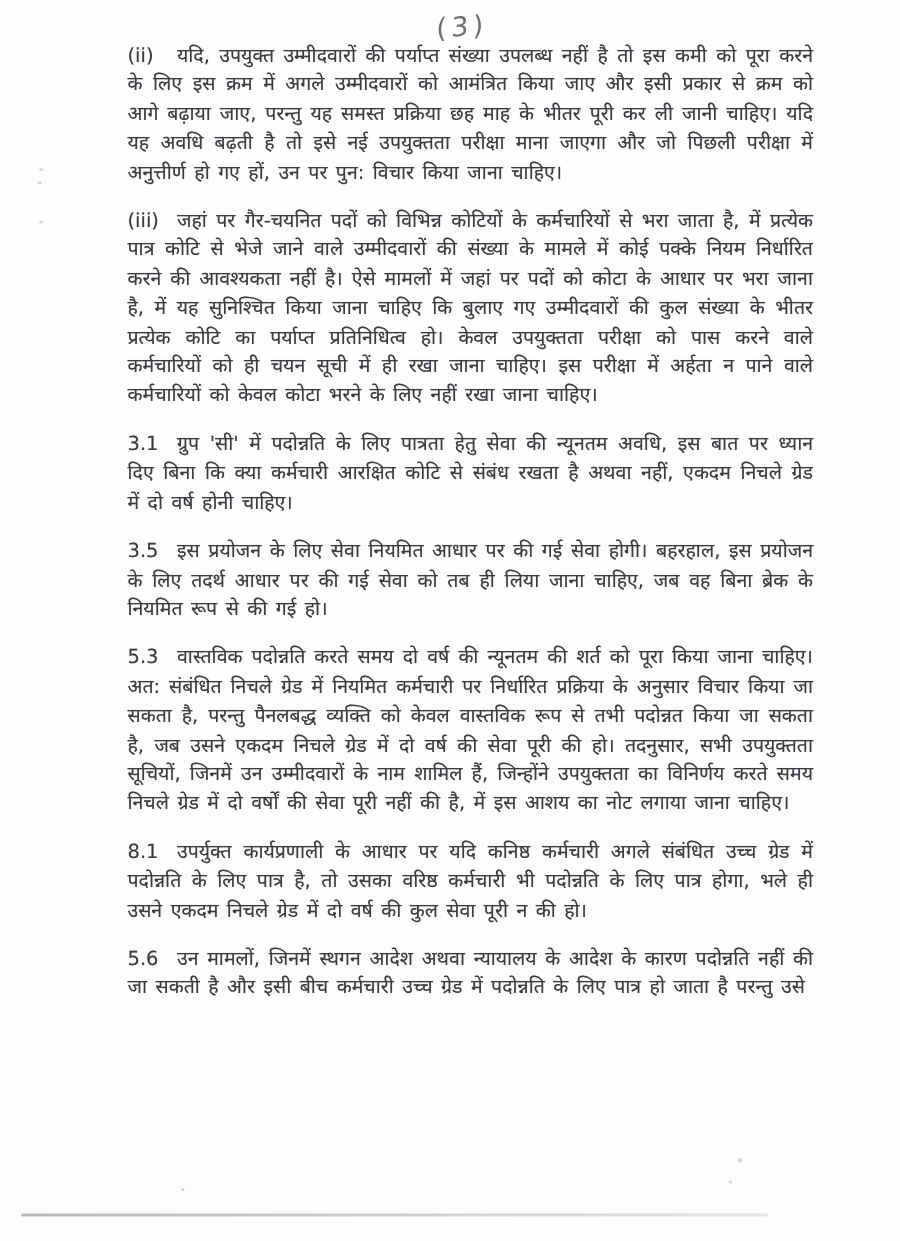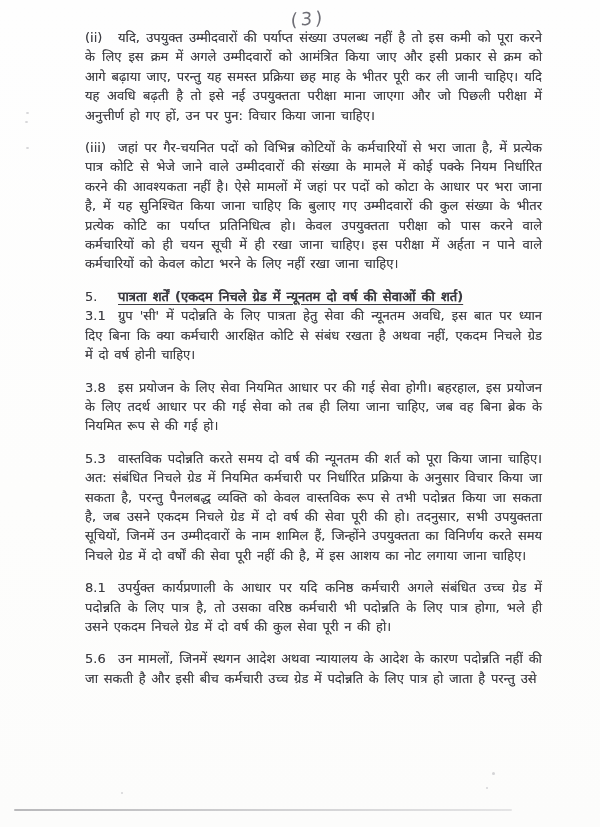--- a/index.html
+++ b/index.html
@@ -93,30 +93,27 @@
   <div class="content">
 
     <div class="para">
       <span class="plabel">(ii)</span><span>यदि, उपयुक्त उम्मीदवारों की पर्याप्त संख्या उपलब्ध नहीं है तो इस कमी को पूरा करने के लिए इस क्रम में अगले उम्मीदवारों को आमंत्रित किया जाए और इसी प्रकार से क्रम को आगे बढ़ाया जाए, परन्तु यह समस्त प्रक्रिया छह माह के भीतर पूरी कर ली जानी चाहिए। यदि यह अवधि बढ़ती है तो इसे नई उपयुक्तता परीक्षा माना जाएगा और जो पिछली परीक्षा में अनुत्तीर्ण हो गए हों, उन पर पुन: विचार किया जाना चाहिए।</span>
     </div>
 
     <div class="para">
       <span class="plabel">(iii)</span><span>जहां पर गैर-चयनित पदों को विभिन्न कोटियों के कर्मचारियों से भरा जाता है, में प्रत्येक पात्र कोटि से भेजे जाने वाले उम्मीदवारों की संख्या के मामले में कोई पक्के नियम निर्धारित करने की आवश्यकता नहीं है। ऐसे मामलों में जहां पर पदों को कोटा के आधार पर भरा जाना है, में यह सुनिश्चित किया जाना चाहिए कि बुलाए गए उम्मीदवारों की कुल संख्या के भीतर प्रत्येक कोटि का पर्याप्त प्रतिनिधित्व हो। केवल उपयुक्तता परीक्षा को पास करने वाले कर्मचारियों को ही चयन सूची में ही रखा जाना चाहिए। इस परीक्षा में अर्हता न पाने वाले कर्मचारियों को केवल कोटा भरने के लिए नहीं रखा जाना चाहिए।</span>
     </div>
 
-    <div class="para heading">
-      <span class="plabel">5.</span><span class="headtext">पात्रता शर्तें (एकदम निचले ग्रेड में न्यूनतम दो वर्ष की सेवाओं की शर्त)</span>
-    </div>
 
     <div class="para">
       <span class="plabel">3.1</span><span>ग्रुप 'सी' में पदोन्नति के लिए पात्रता हेतु सेवा की न्यूनतम अवधि, इस बात पर ध्यान दिए बिना कि क्या कर्मचारी आरक्षित कोटि से संबंध रखता है अथवा नहीं, एकदम निचले ग्रेड में दो वर्ष होनी चाहिए।</span>
     </div>
 
     <div class="para">
-      <span class="plabel">3.8</span><span>इस प्रयोजन के लिए सेवा नियमित आधार पर की गई सेवा होगी। बहरहाल, इस प्रयोजन के लिए तदर्थ आधार पर की गई सेवा को तब ही लिया जाना चाहिए, जब वह बिना ब्रेक के नियमित रूप से की गई हो।</span>
+      <span class="plabel">3.5</span><span>इस प्रयोजन के लिए सेवा नियमित आधार पर की गई सेवा होगी। बहरहाल, इस प्रयोजन के लिए तदर्थ आधार पर की गई सेवा को तब ही लिया जाना चाहिए, जब वह बिना ब्रेक के नियमित रूप से की गई हो।</span>
     </div>
 
     <div class="para">
       <span class="plabel">5.3</span><span>वास्तविक पदोन्नति करते समय दो वर्ष की न्यूनतम की शर्त को पूरा किया जाना चाहिए। अत: संबंधित निचले ग्रेड में नियमित कर्मचारी पर निर्धारित प्रक्रिया के अनुसार विचार किया जा सकता है, परन्तु पैनलबद्ध व्यक्ति को केवल वास्तविक रूप से तभी पदोन्नत किया जा सकता है, जब उसने एकदम निचले ग्रेड में दो वर्ष की सेवा पूरी की हो। तदनुसार, सभी उपयुक्तता सूचियों, जिनमें उन उम्मीदवारों के नाम शामिल हैं, जिन्होंने उपयुक्तता का विनिर्णय करते समय निचले ग्रेड में दो वर्षों की सेवा पूरी नहीं की है, में इस आशय का नोट लगाया जाना चाहिए।</span>
     </div>
 
 
     <div class="para">
       <span class="plabel">8.1</span><span>उपर्युक्त कार्यप्रणाली के आधार पर यदि कनिष्ठ कर्मचारी अगले संबंधित उच्च ग्रेड में पदोन्नति के लिए पात्र है, तो उसका वरिष्ठ कर्मचारी भी पदोन्नति के लिए पात्र होगा, भले ही उसने एकदम निचले ग्रेड में दो वर्ष की कुल सेवा पूरी न की हो।</span>
     </div>

